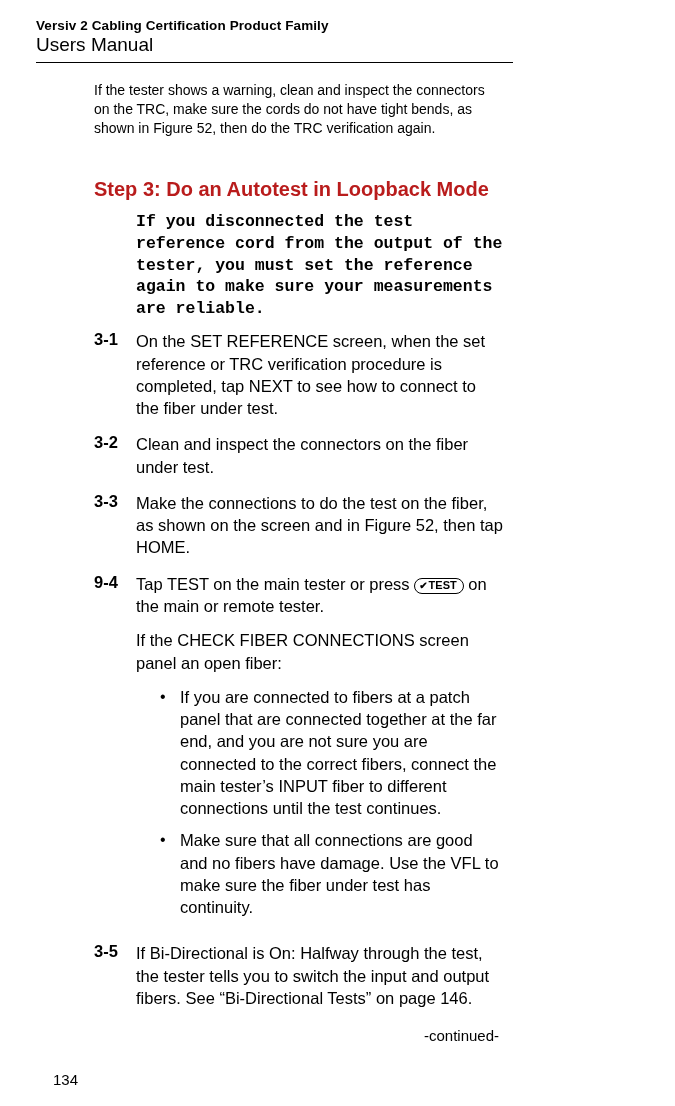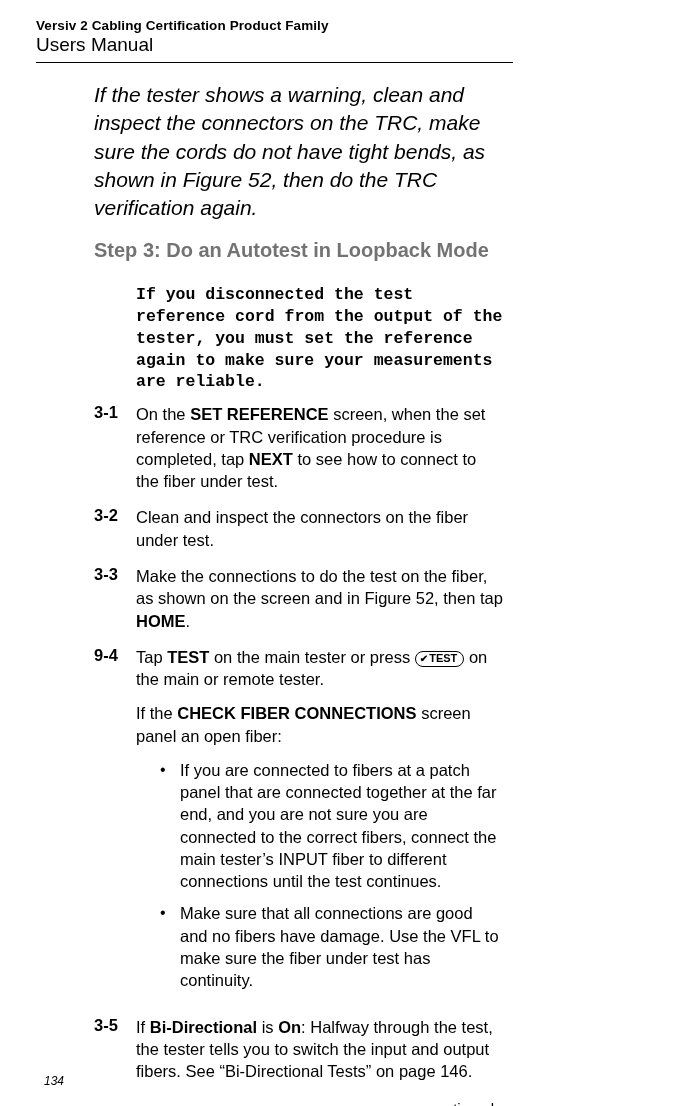--- a/index.html
+++ b/index.html
@@ -2,39 +2,39 @@
 <html><head>
 <meta charset="utf-8">
 <style>
   * { margin: 0; padding: 0; box-sizing: border-box; }
   html, body { width: 675px; height: 1106px; background: #fff; font-family: "Segoe UI", "Helvetica Neue", Arial, sans-serif; color: #000; }
   .page { width: 549px; height: 1106px; position: relative; padding: 18px 36px 0 36px; }
   .hdr-line1 { font-weight: 700; font-size: 13.5px; letter-spacing: 0.1px; }
   .hdr-line2 { font-size: 19px; margin-top: 1px; }
   .rule { border: none; border-top: 1.5px solid #000; margin-top: 6px; }
   .body { padding: 18px 10px 0 58px; }
-  .intro { font-size: 21px; line-height: 1.35; margin-bottom: 16px; font-style: italic; }
-  .h2 { color: #737373; font-weight: 700; font-size: 20px; margin-bottom: 22px; }
+  .intro { font-size: 14px; line-height: 1.35; margin-bottom: 40px; }
+  .h2 { color: #b91c1c; font-weight: 700; font-size: 20px; margin-bottom: 10px; }
   .caution-row { text-align: center; margin-bottom: 6px; }
   .caution-icon { display: inline-block; vertical-align: middle; margin-right: 4px; }
   .caution-label { display: inline-block; font-weight: 700; font-size: 17px; vertical-align: middle; }
   .caution-text { font-weight: 700; font-size: 16.5px; line-height: 1.33; margin: 0 0 10px 42px; font-family: Liberation Mono, monospace; }
   .step { display: flex; margin-bottom: 14px; }
   .step-num { font-weight: 700; font-size: 16.5px; width: 42px; flex: 0 0 42px; }
   .step-body { flex: 1; font-size: 16.5px; line-height: 1.35; }
   .step-body p { margin-bottom: 12px; }
   .step-body p:last-child { margin-bottom: 0; }
   .bullets { list-style: none; padding-left: 24px; }
   .bullets li { position: relative; padding-left: 20px; margin-bottom: 10px; font-size: 16.5px; line-height: 1.35; }
   .bullets li::before { content: "•"; position: absolute; left: 0; top: 0; font-size: 16px; }
-  .b { font-weight: 700; }
+  .b { font-weight: 400; }
   .test-btn { display: inline-block; border: 1.3px solid #000; border-radius: 10px; padding: 0 6px 1px 4px; font-size: 11px; font-weight: 700; vertical-align: 1px; line-height: 1.2; white-space: nowrap; }
   .test-btn .chk { font-size: 10px; margin-right: 1px; }
   .continued { text-align: right; font-size: 15px; margin-top: 18px; padding-right: 4px; }
-  .pgnum { position: absolute; bottom: 18px; left: 44px; font-size: 12px; font-style: italic; }
+  .pgnum { position: absolute; bottom: 18px; left: 53px; font-size: 15px; }
 </style>
 </head>
 <body>
 
 <div class="page">
 
   <div>
     <div class="hdr-line1">Versiv 2 Cabling Certification Product Family</div>
     <div class="hdr-line2">Users Manual</div>
     <hr class="rule">

